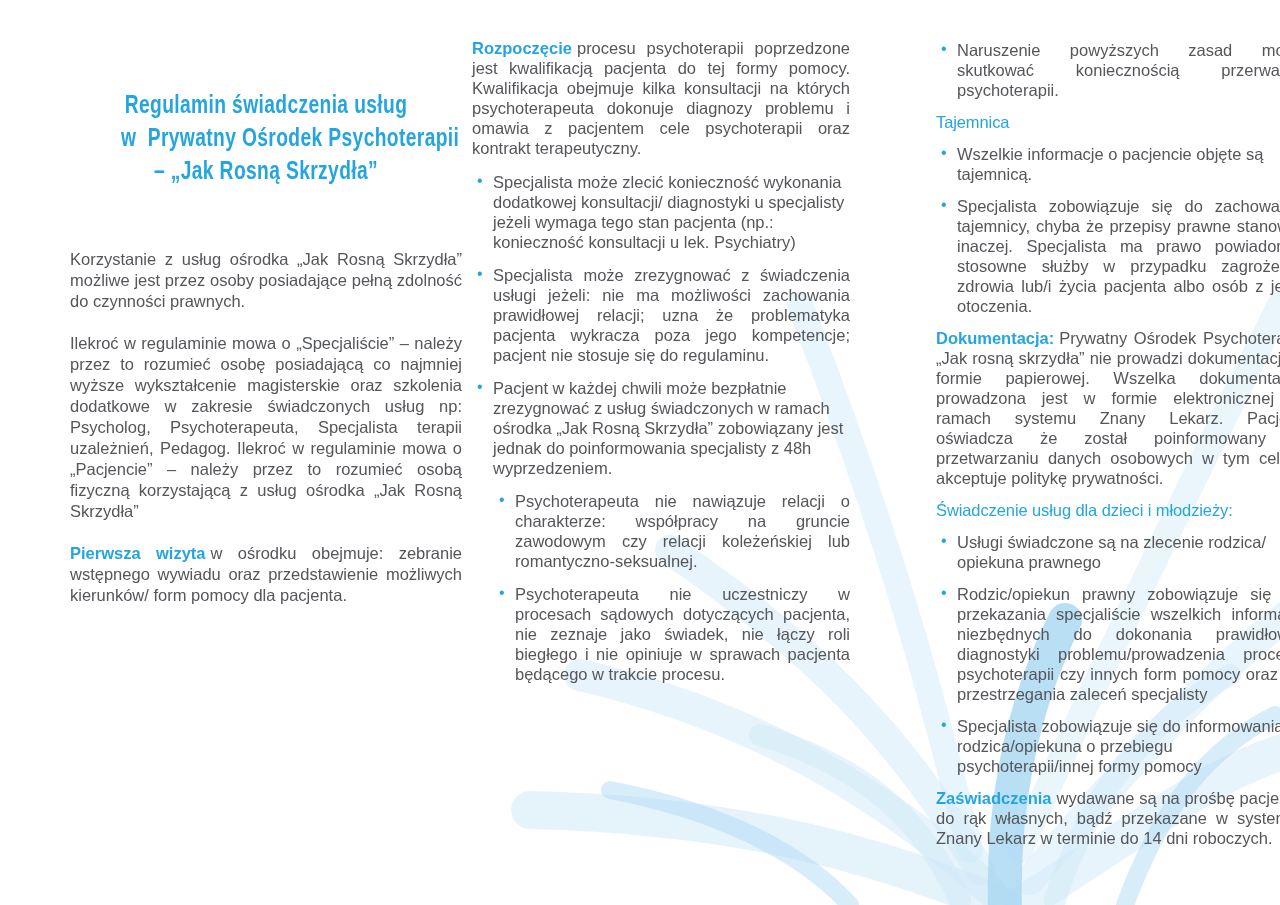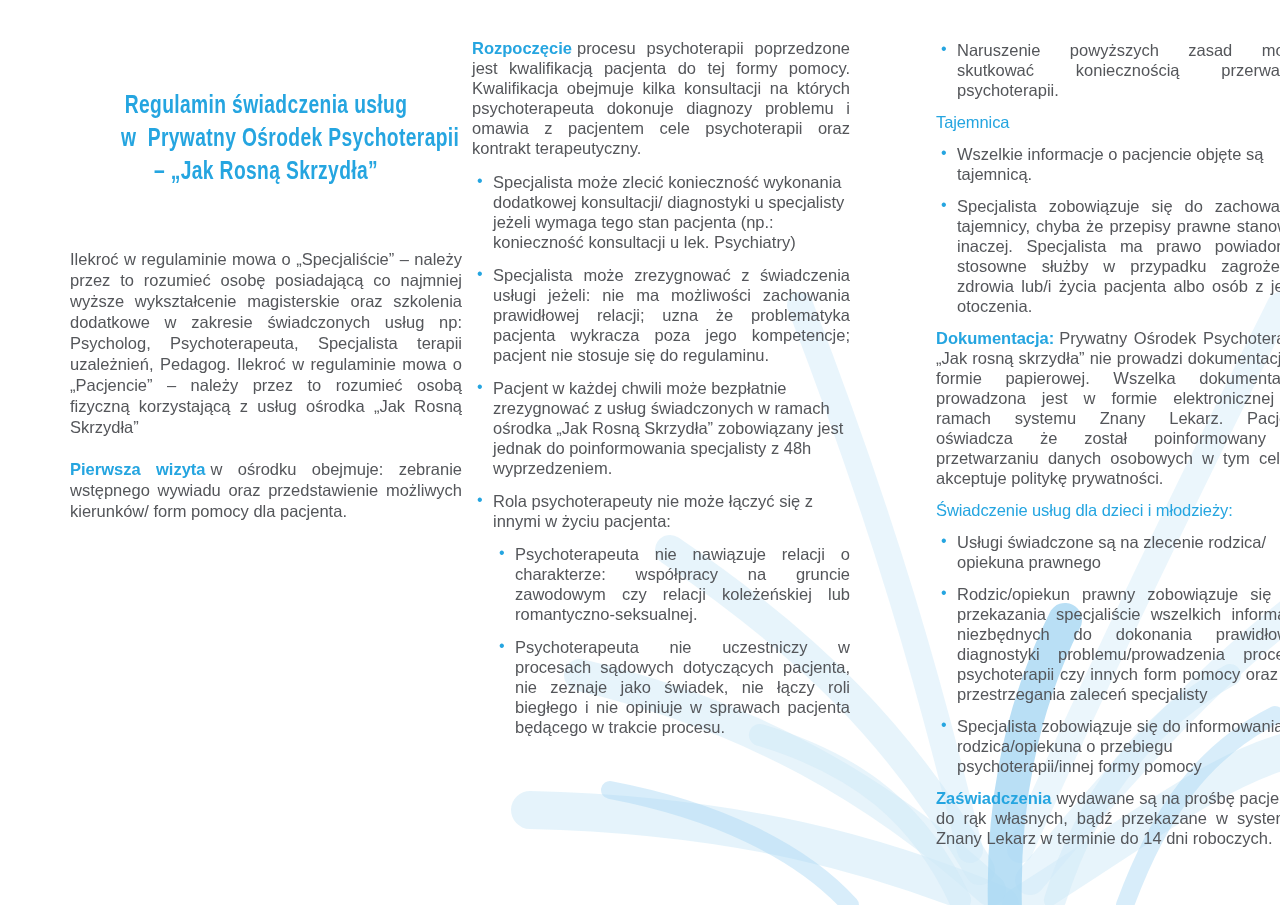--- a/index.html
+++ b/index.html
@@ -78,33 +78,33 @@
 </svg>
 
 <div class="col" id="col-left">
   <div class="doc-title">
     <div class="tline">Regulamin świadczenia usług</div>
     <div class="tline">w&nbsp; Prywatny Ośrodek Psychoterapii</div>
     <div class="tline">– „Jak Rosną Skrzydła”</div>
   </div>
   <div class="paras">
 
+      <p class="para"><span>Korzystanie z  usług ośrodka „Jak Rosną Skrzydła” możliwe jest przez osoby posiadające pełną zdolność do czynności prawnych.</span></p>
       <p class="para"><span>Ilekroć w regulaminie mowa o „Specjaliście” – należy przez to rozumieć osobę posiadającą co najmniej wyższe wykształcenie magisterskie oraz szkolenia dodatkowe w zakresie świadczonych usług np: Psycholog, Psychoterapeuta, Specjalista terapii uzależnień, Pedagog. Ilekroć w regulaminie mowa o „Pacjencie” – należy przez to rozumieć osobą fizyczną korzystającą z usług ośrodka „Jak Rosną Skrzydła”</span></p>
       <p class="para"><span class="lead">Pierwsza wizyta</span><span>w ośrodku obejmuje: zebranie wstępnego wywiadu oraz przedstawienie możliwych kierunków/ form pomocy dla pacjenta.</span></p>
     </div>
 </div>
 
 <div class="col" id="col-middle">
   <p class="para intro"><span class="lead">Rozpoczęcie</span><span>procesu psychoterapii poprzedzone jest kwalifikacją pacjenta do tej formy pomocy. Kwalifikacja obejmuje kilka konsultacji na których psychoterapeuta dokonuje diagnozy problemu i omawia z pacjentem cele psychoterapii oraz kontrakt terapeutyczny.</span></p>
   <div>
 
   <div class="bullet"><span>Specjalista może zlecić konieczność wykonania dodatkowej konsultacji/ diagnostyki u specjalisty jeżeli wymaga tego stan pacjenta (np.: konieczność konsultacji u lek. Psychiatry)</span></div>
       <div class="bullet justify"><span>Specjalista może zrezygnować z świadczenia usługi jeżeli: nie ma możliwości zachowania prawidłowej relacji; uzna że problematyka pacjenta wykracza poza jego kompetencje; pacjent nie stosuje się do regulaminu.</span></div>
       <div class="bullet"><span>Pacjent w każdej chwili może bezpłatnie zrezygnować z usług świadczonych w ramach ośrodka „Jak Rosną Skrzydła” zobowiązany jest jednak do poinformowania specjalisty z 48h wyprzedzeniem.</span></div>
-      <div class="bullet"><span>Rola psychoterapeuty nie może łączyć się z innymi w życiu pacjenta:</span></div>
       <div class="bullet justify level2"><span>Psychoterapeuta nie nawiązuje relacji o charakterze: współpracy na gruncie zawodowym czy relacji koleżeńskiej lub romantyczno-seksualnej.</span></div>
       <div class="bullet justify level2"><span>Psychoterapeuta nie uczestniczy w procesach sądowych dotyczących pacjenta, nie zeznaje jako świadek, nie łączy roli biegłego i nie opiniuje w sprawach pacjenta będącego w trakcie procesu.</span></div>
     </div>
 </div>
 
 <div class="col" id="col-right">
 
 <div class="bullet justify"><span>Naruszenie powyższych zasad może skutkować koniecznością przerwania psychoterapii.</span></div>
     <div class="section-heading">Tajemnica</div>
     <div class="bullet"><span>Wszelkie informacje o pacjencie objęte są tajemnicą.</span></div>

